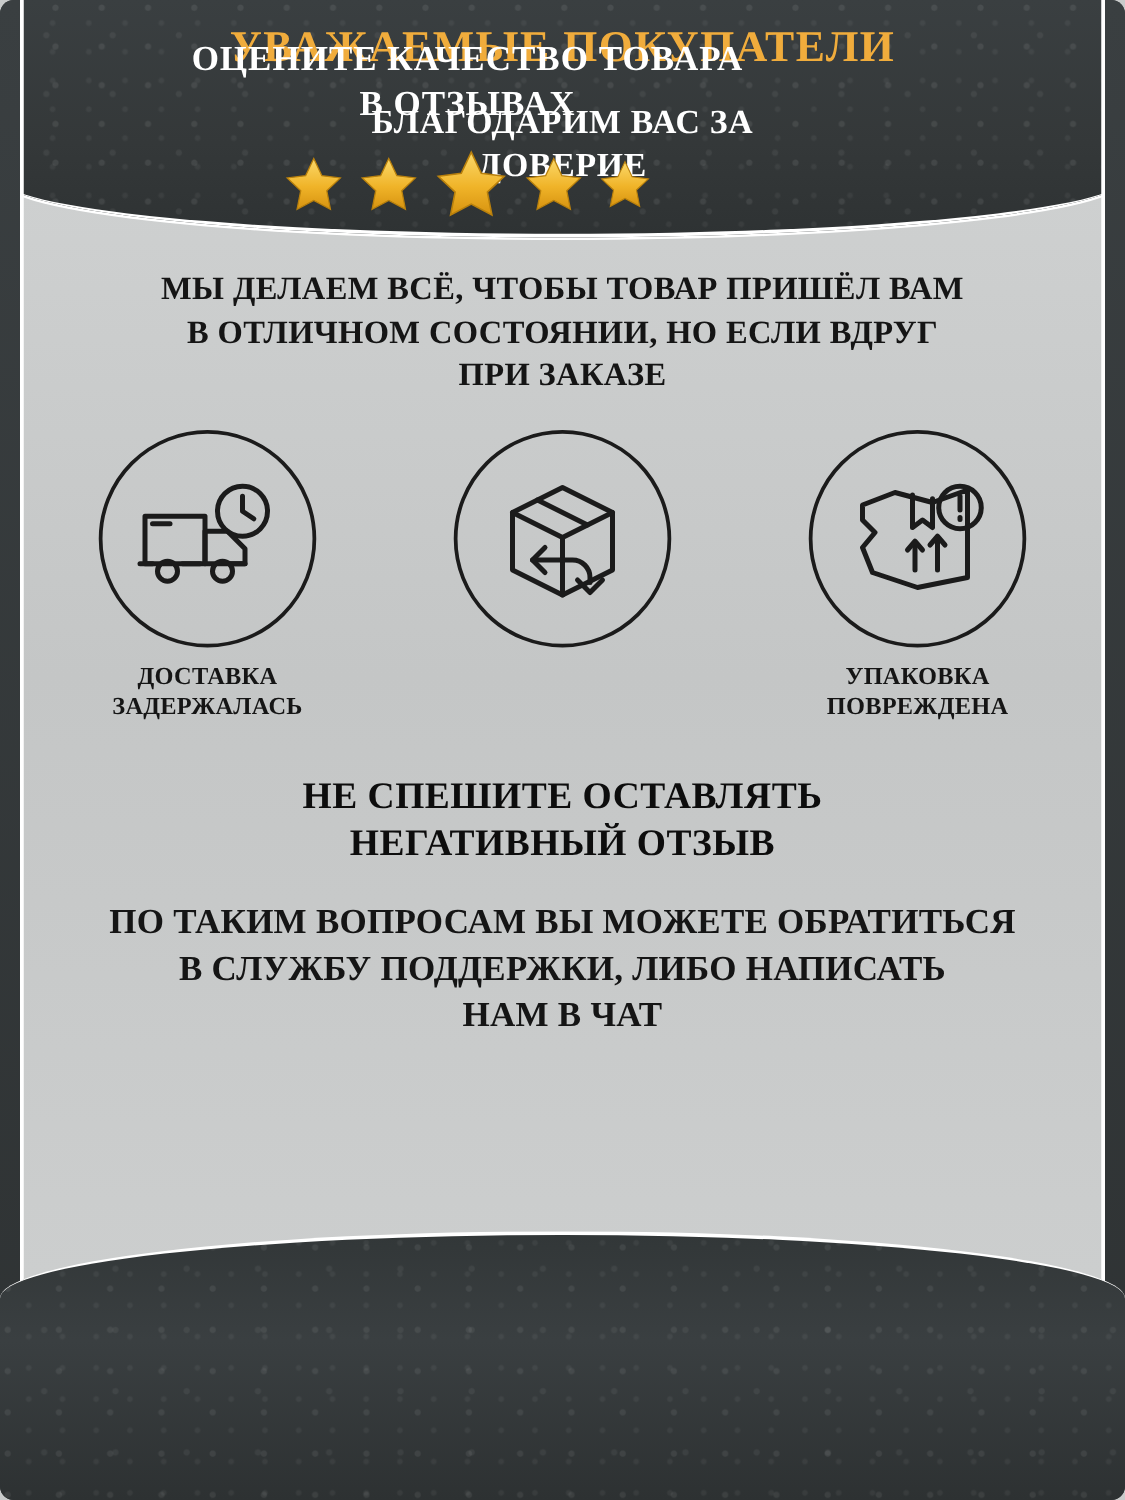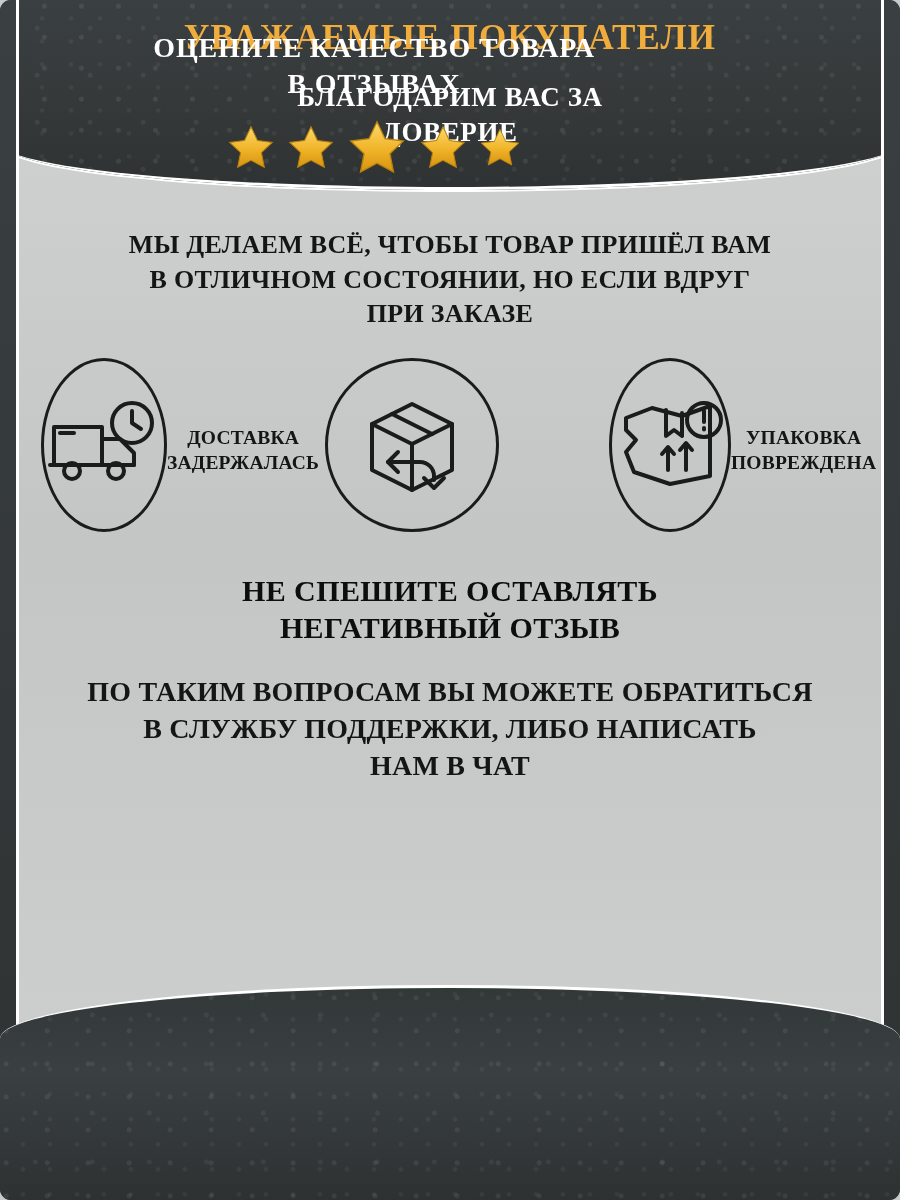--- a/index.html
+++ b/index.html
@@ -90,21 +90,21 @@
     height: 1200px;
     background: #ffffff;
   }
   .rail-line.left { left: 16px; }
   .rail-line.right { right: 16px; }
 
   
   .body-area {
     position: absolute;
     left: 19px;
-    top: 208px;
+    top: 194px;
     width: 862px;
     height: 800px;
     text-align: center;
   }
 
   .lead {
     margin: 20px auto 0;
     width: 760px;
     font-size: 26px;
     font-weight: bold;
@@ -118,21 +118,21 @@
   .icons-row {
     margin-top: 26px;
     display: flex;
     justify-content: center;
     align-items: flex-start;
     gap: 34px;
   }
   .icon-cell {
     width: 250px;
     display: flex;
-    flex-direction: row;
+    flex-direction: column;
     align-items: center;
     text-align: center;
   }
   .icon-circle {
     width: 168px;
     height: 168px;
     border-radius: 50%;
     border: 3px solid #1b1b1b;
     display: flex;
     align-items: center;

